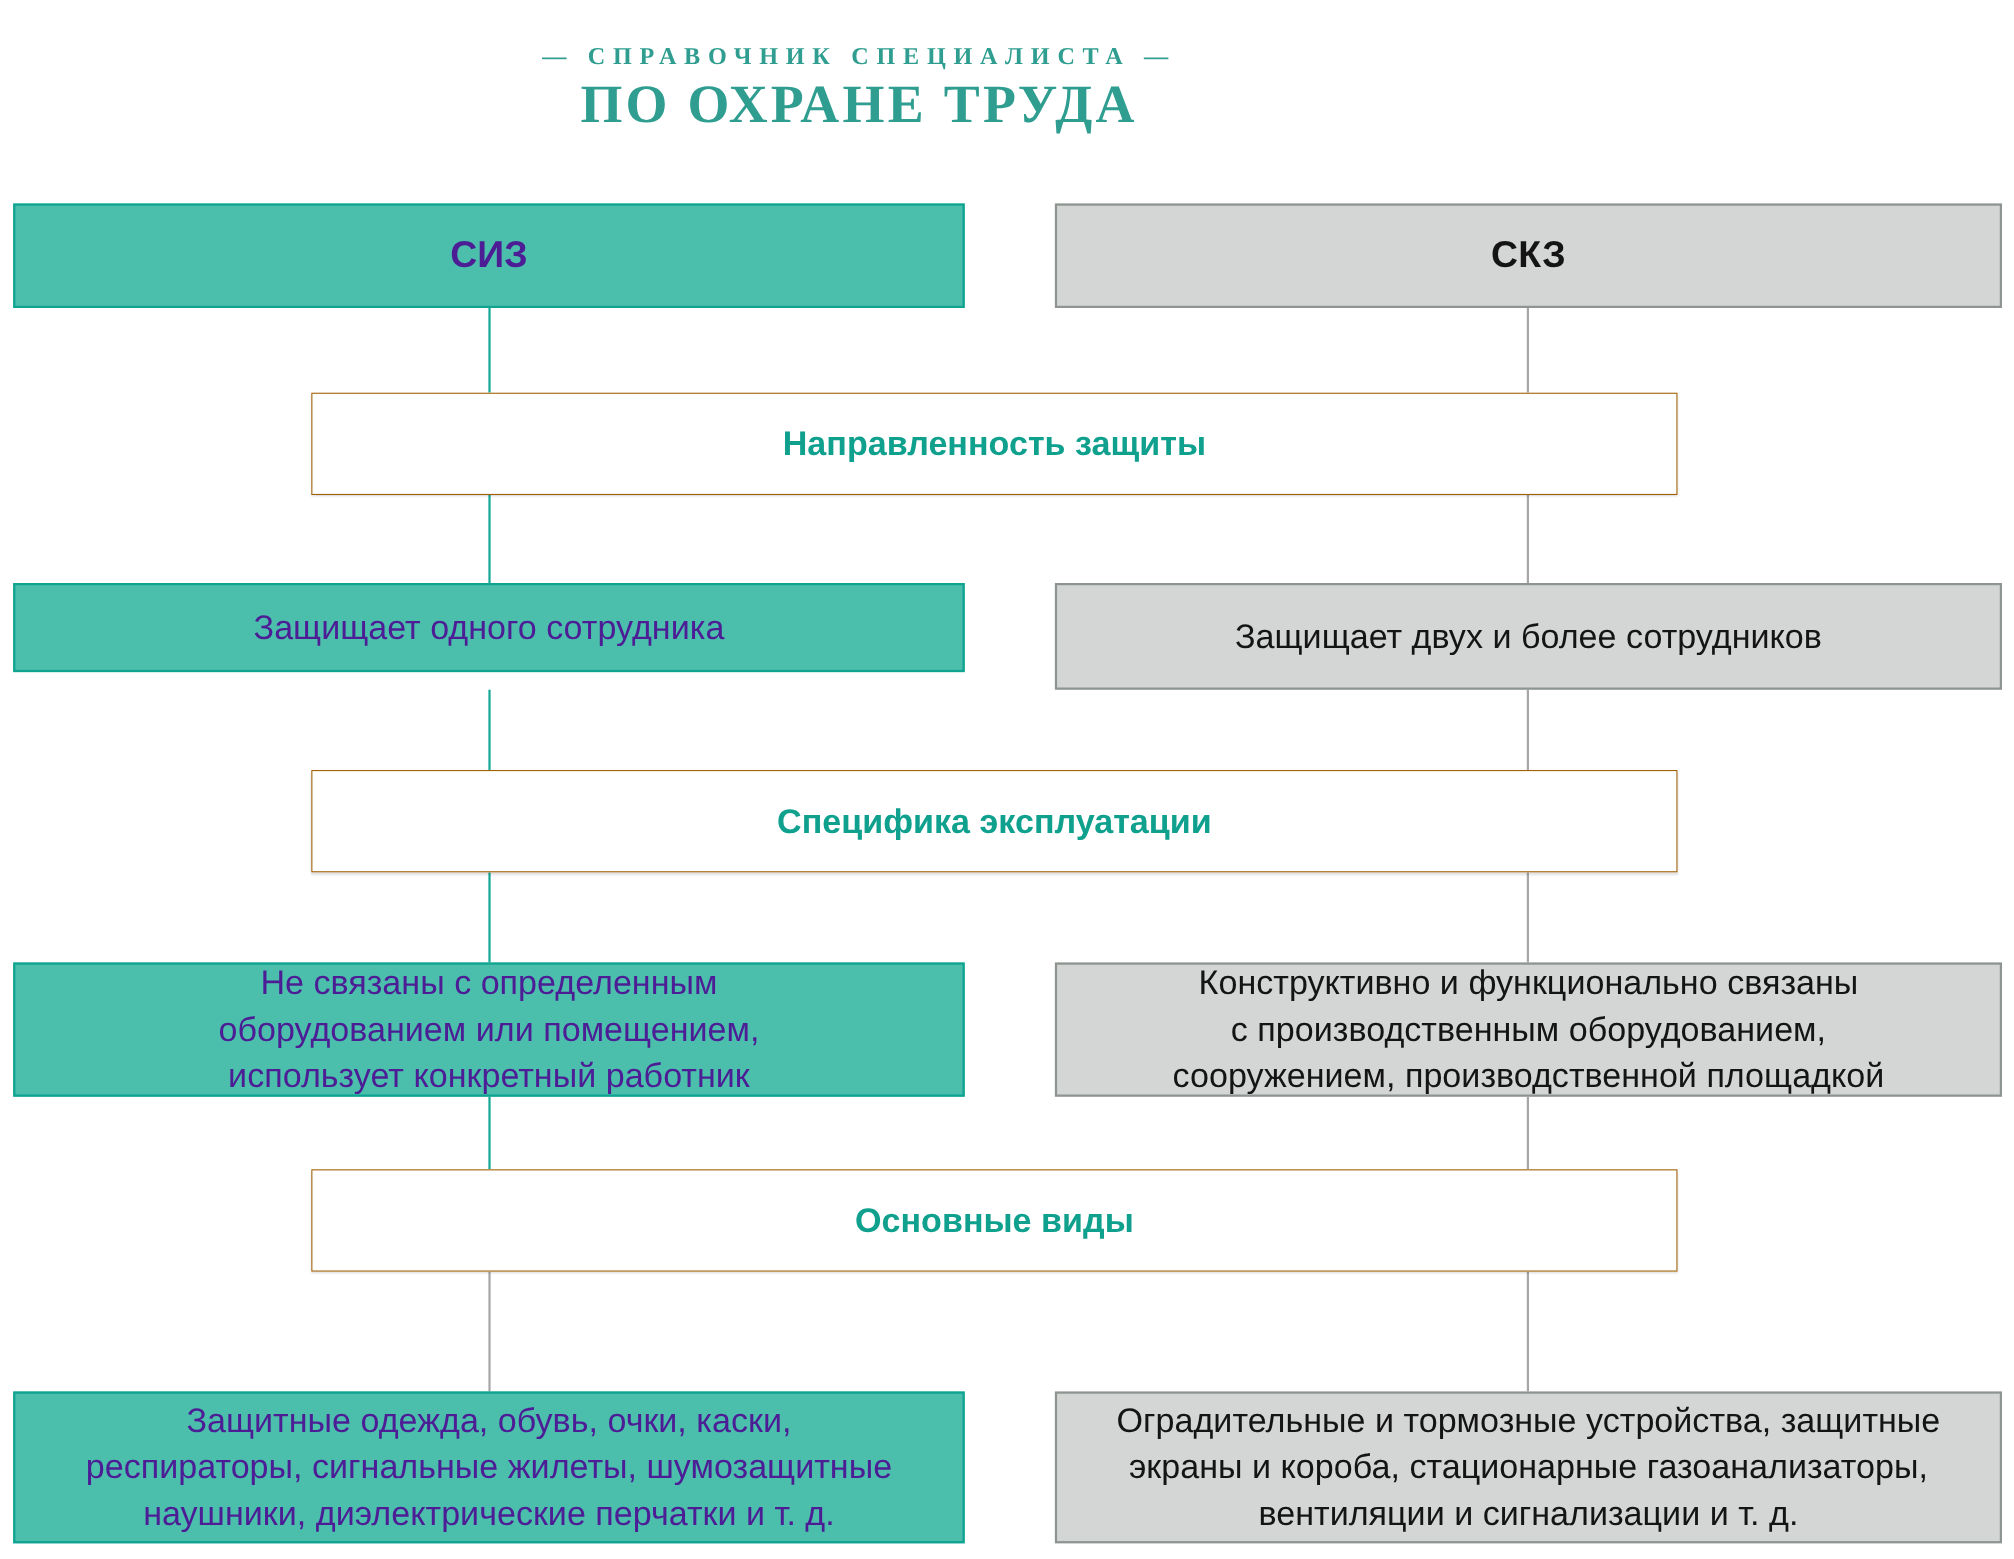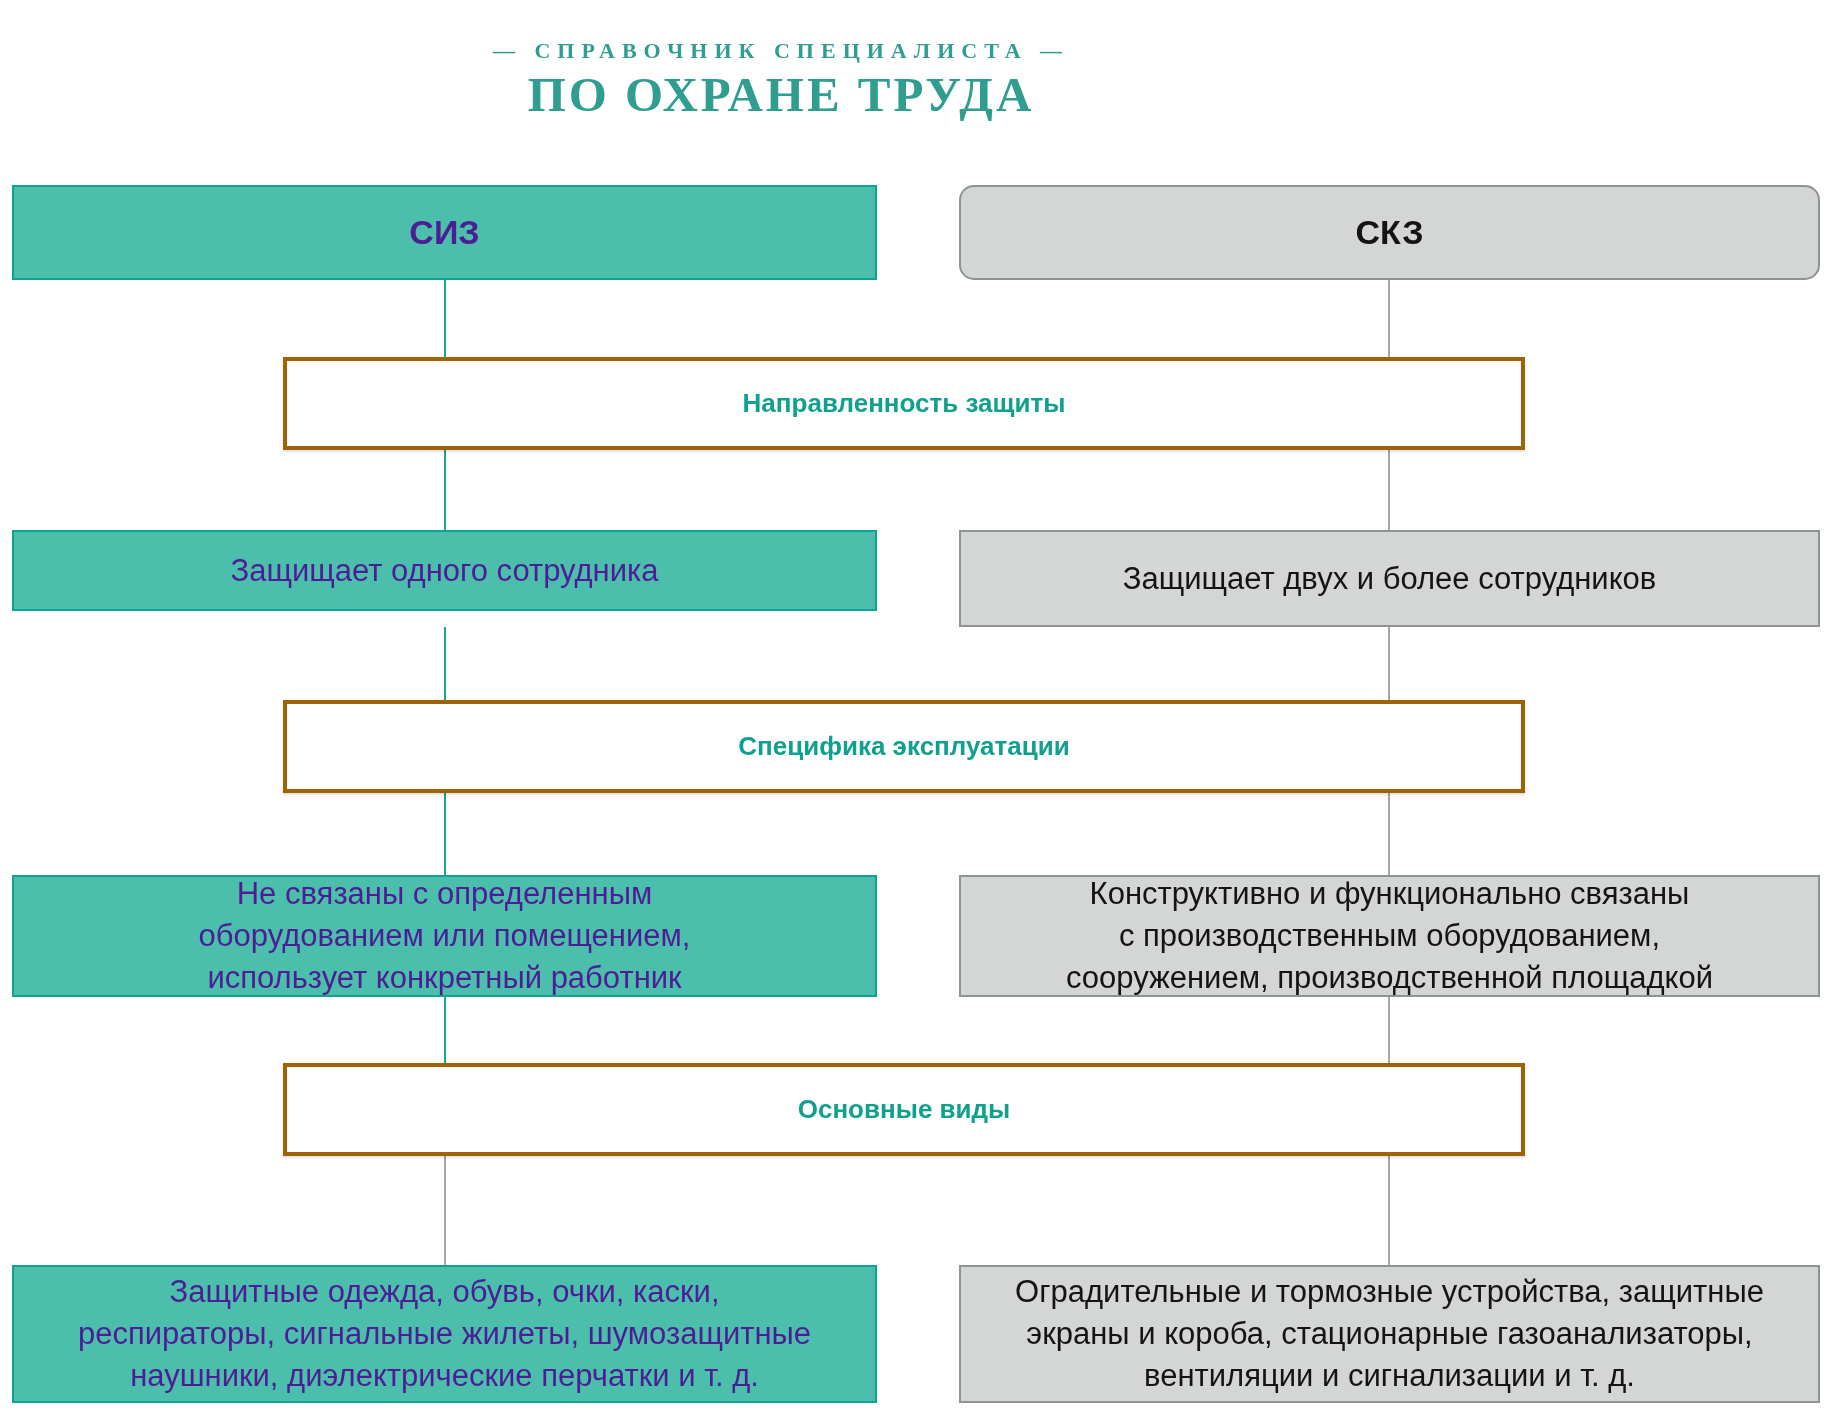--- a/index.html
+++ b/index.html
@@ -47,23 +47,23 @@
   }
   .gray-box{
     background:#D3D6D4;
     border:2px solid #8E9490;
     color:#141414;
     font-size:31px;
   }
   .header-box{font-size:34px;font-weight:bold;}
   .divider-box{
     background:#ffffff;
-    border:4px solid #a16207;
+    border:1px solid #a16207;
     color:#0FA08E;
-    font-size:26px;
+    font-size:31px;
     font-weight:bold;
     box-shadow:0 2px 2px rgba(0,0,0,0.12);
   }
   
   .vline{position:absolute;width:2px;z-index:1;}
   .vline.teal{background:#14A795;left:444px;}
   .vline.grayL{background:#A6A6A6;left:444px;}
   .vline.gray{background:#A6A6A6;left:1388px;}
 </style>
 </head>
@@ -86,21 +86,21 @@
   <div class="vline gray" style="top:280px;height:77px;"></div>
   <div class="vline gray" style="top:450px;height:80px;"></div>
   <div class="vline gray" style="top:627px;height:73px;"></div>
   <div class="vline gray" style="top:793px;height:82px;"></div>
   <div class="vline gray" style="top:997px;height:66px;"></div>
   <div class="vline gray" style="top:1156px;height:109px;"></div>
 
   <div class="box teal-box header-box" style="left:12px;top:185px;width:865px;height:95px;">
     <span class="txt">СИЗ</span>
   </div>
-  <div class="box gray-box header-box" style="left:959px;top:185px;width:861px;height:95px;border-radius:15px;">
+  <div class="box gray-box header-box" style="left:959px;top:185px;width:861px;height:95px;">
     <span class="txt">СКЗ</span>
   </div>
 
   <div class="box divider-box" style="left:283px;top:357px;width:1242px;height:93px;">
     <span class="txt">Направленность защиты</span>
   </div>
 
   <div class="box teal-box" style="left:12px;top:530px;width:865px;height:81px;">
     <span class="txt">Защищает одного сотрудника</span>
   </div>

